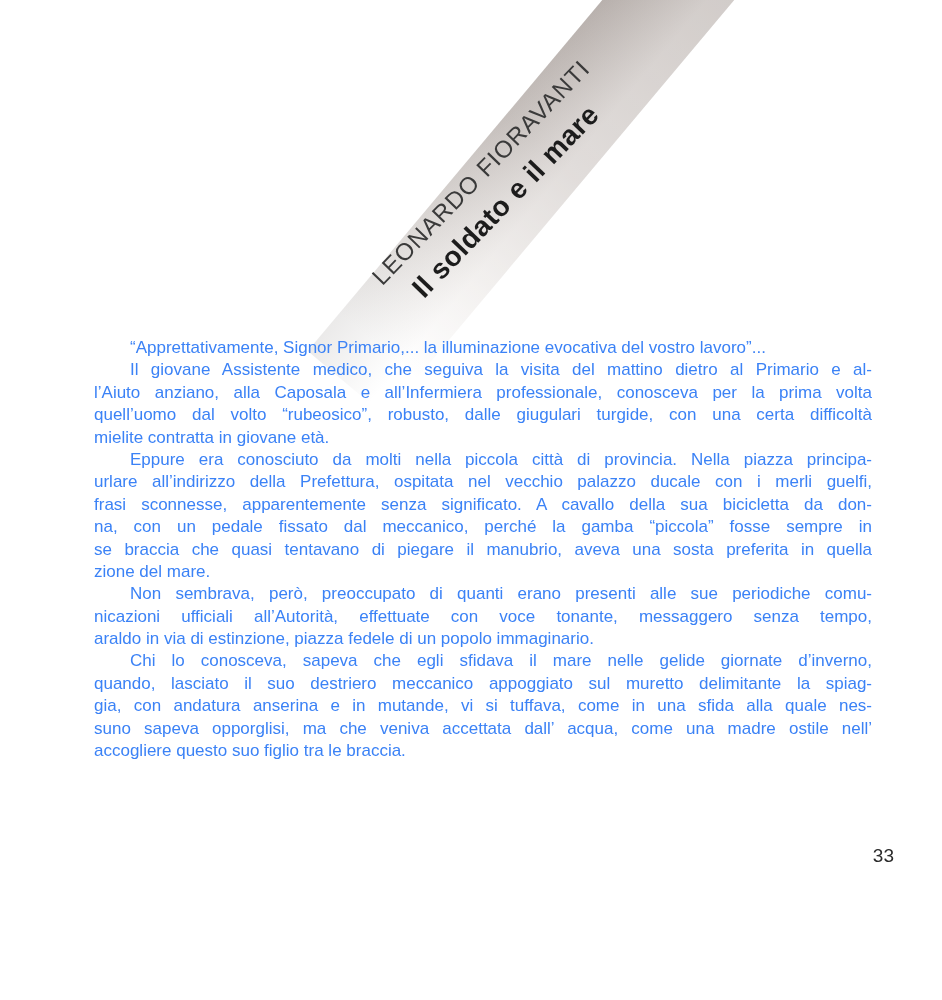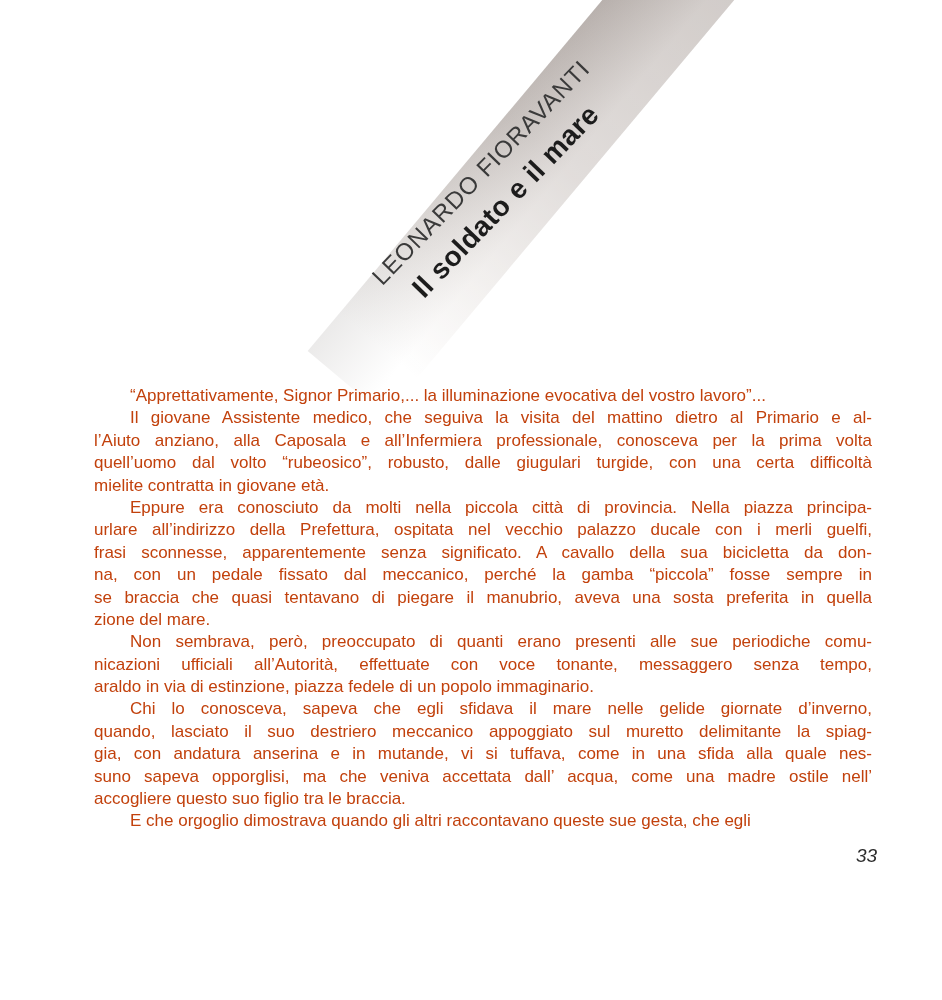--- a/index.html
+++ b/index.html
@@ -69,38 +69,37 @@
     height: 22.4px;
     overflow: visible;
   }
   .line.first { text-indent: 36px; }
   .line.last  { text-align: left; text-align-last: left; }
   .page-number {
     position: absolute;
     left: 856px;
     top: 845px;
     width: 38px;
-    text-align: left;
+    text-align: right;
     font-size: 19px;
-    font-style: italic;
     color: #2b2b2b;
   }
 </style>
 </head>
 <body>
 
 <div id="page">
 
   <div class="band" style="background: linear-gradient(to right, rgba(60, 50, 45, 0.1), rgba(255, 255, 255, 0.3) 80%), linear-gradient(rgb(189, 181, 177) 10%, rgb(212, 206, 203) 50%, rgb(239, 236, 234) 75%, rgb(255, 255, 255) 92%);"></div>
 
   <div class="band-author" style="color: rgb(58, 58, 58);">LEONARDO FIORAVANTI</div>
 
   <div class="band-title" style="color: rgb(28, 28, 28);">Il soldato e il mare</div>
 
-  <div class="body-text" style="color: #c2410c; margin-top: 48px;">
+  <div class="body-text" style="color: #3b82f6;">
       <div class="para">
         <div class="line first last">“Apprettativamente, Signor Primario,... la illuminazione evocativa del vostro lavoro”...</div>
       </div>
       <div class="para">
         <div class="line first">Il giovane Assistente medico, che seguiva la visita del mattino dietro al Primario e al-</div>
         <div class="line">l’Aiuto anziano, alla Caposala e all’Infermiera professionale, conosceva per la prima volta</div>
         <div class="line">quell’uomo dal volto “rubeosico”, robusto, dalle giugulari turgide, con una certa difficoltà</div>
         <div class="line last">mielite contratta in giovane età.</div>
       </div>
       <div class="para">
@@ -116,20 +115,17 @@
         <div class="line">nicazioni ufficiali all’Autorità, effettuate con voce tonante, messaggero senza tempo,</div>
         <div class="line last">araldo in via di estinzione, piazza fedele di un popolo immaginario.</div>
       </div>
       <div class="para">
         <div class="line first">Chi lo conosceva, sapeva che egli sfidava il mare nelle gelide giornate d’inverno,</div>
         <div class="line">quando, lasciato il suo destriero meccanico appoggiato sul muretto delimitante la spiag-</div>
         <div class="line">gia, con andatura anserina e in mutande, vi si tuffava, come in una sfida alla quale nes-</div>
         <div class="line">suno sapeva opporglisi, ma che veniva accettata dall’ acqua, come una madre ostile nell’</div>
         <div class="line last">accogliere questo suo figlio tra le braccia.</div>
       </div>
-      <div class="para">
-        <div class="line first last">E che orgoglio dimostrava quando gli altri raccontavano queste sue gesta, che egli</div>
-      </div>
     </div>
 
   <div class="page-number">33</div>
 
 </div>
 
 </body></html>

